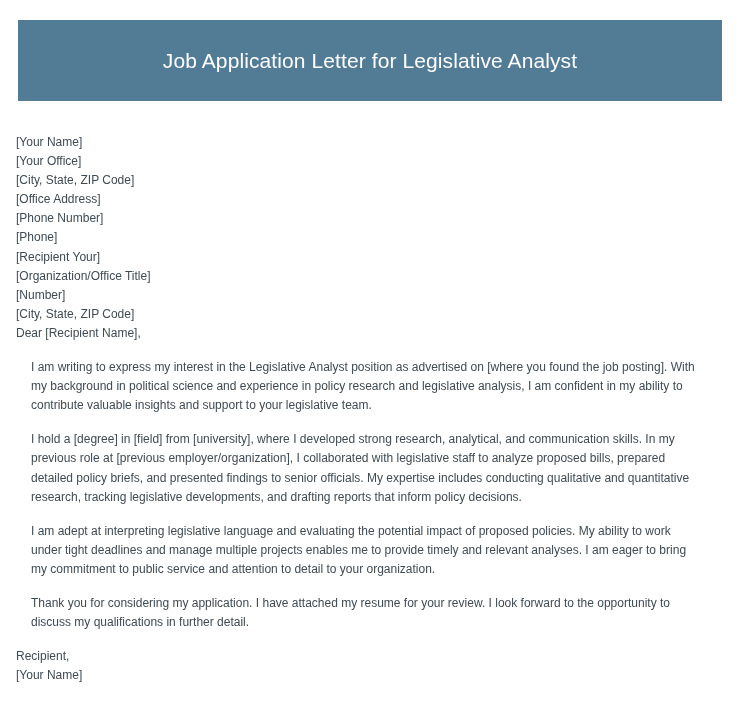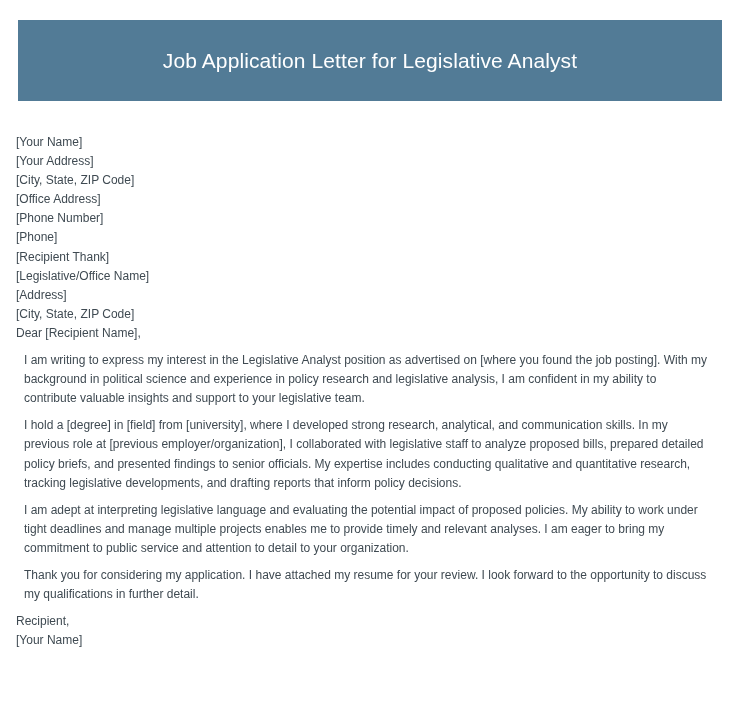--- a/index.html
+++ b/index.html
@@ -59,49 +59,49 @@
     font-size: 12px;
     line-height: 19.1px;
     text-align: left;
   }
   #letter-body .line {
     margin: 0;
     padding: 0;
     white-space: pre-wrap;
   }
   #letter-body .para {
-    margin: 8px;
+    margin: 15px;
     padding: 0;
   }
 </style>
 </head>
 <body>
 
 <div id="document-page">
 
   <div id="letter-header">
     <h1 class="title">Job Application Letter for Legislative Analyst</h1>
   </div>
 
   <div id="letter-body">
 
     <div>
       <div class="line">[Your Name]</div>
-      <div class="line">[Your Address]</div>
+      <div class="line">[Your Office]</div>
       <div class="line">[City, State, ZIP Code]</div>
       <div class="line">[Office Address]</div>
       <div class="line">[Phone Number]</div>
     </div>
 
     <div class="line">[Phone]</div>
 
     <div>
-      <div class="line">[Recipient Thank]</div>
-      <div class="line">[Legislative/Office Name]</div>
-      <div class="line">[Address]</div>
+      <div class="line">[Recipient Your]</div>
+      <div class="line">[Organization/Office Title]</div>
+      <div class="line">[Number]</div>
       <div class="line">[City, State, ZIP Code]</div>
     </div>
 
     <div class="line">Dear [Recipient Name],</div>
 
     <p class="para">I am writing to express my interest in the Legislative Analyst position as advertised on [where you found the job posting]. With my background in political science and experience in policy research and legislative analysis, I am confident in my ability to contribute valuable insights and support to your legislative team.</p>
     <p class="para">I hold a [degree] in [field] from [university], where I developed strong research, analytical, and communication skills. In my previous role at [previous employer/organization], I collaborated with legislative staff to analyze proposed bills, prepared detailed policy briefs, and presented findings to senior officials. My expertise includes conducting qualitative and quantitative research, tracking legislative developments, and drafting reports that inform policy decisions.</p>
     <p class="para">I am adept at interpreting legislative language and evaluating the potential impact of proposed policies. My ability to work under tight deadlines and manage multiple projects enables me to provide timely and relevant analyses. I am eager to bring my commitment to public service and attention to detail to your organization.</p>
     <p class="para">Thank you for considering my application. I have attached my resume for your review. I look forward to the opportunity to discuss my qualifications in further detail.</p>
 

